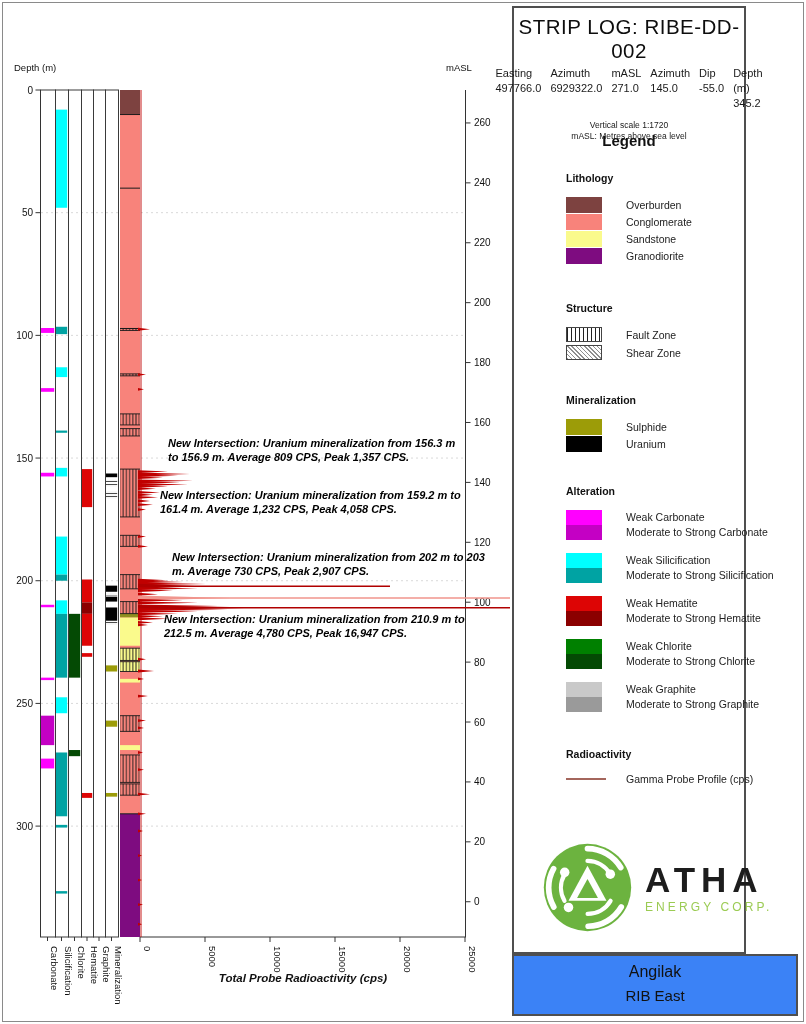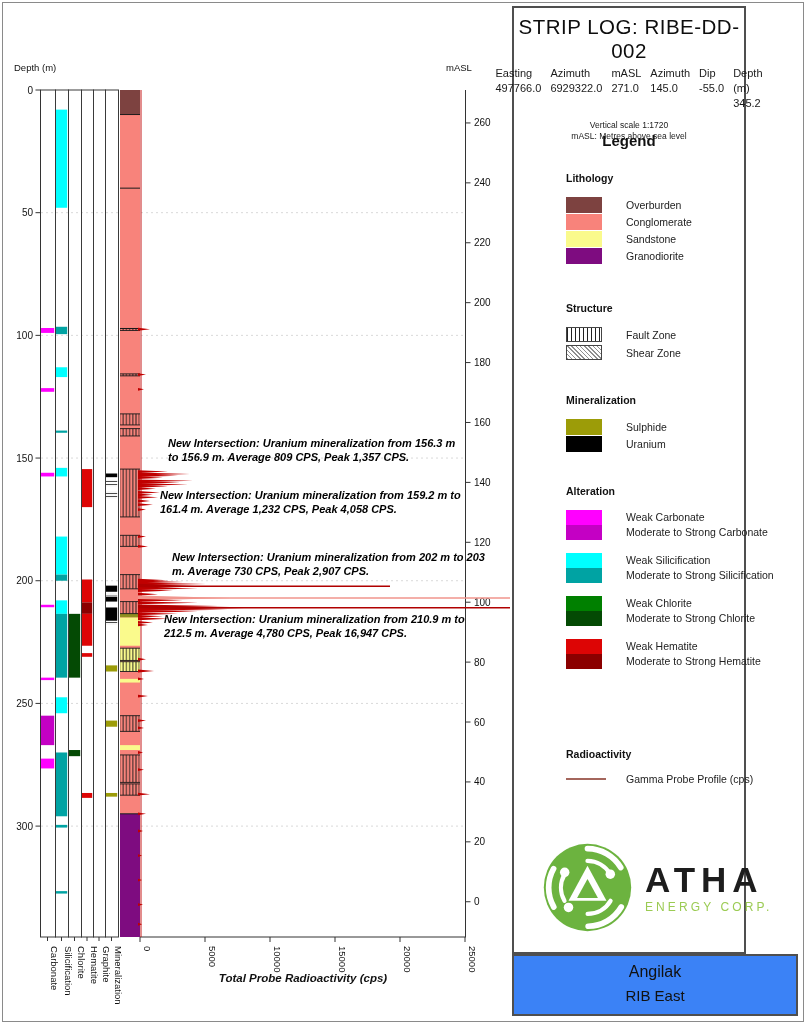--- a/index.html
+++ b/index.html
@@ -432,36 +432,46 @@
               <div class="half" style="background: rgb(0, 255, 255);"></div>
               <div class="half" style="background: rgb(0, 163, 163);"></div>
             </div>
             <div class="lblcol">
               <div class="lbl">Weak Silicification</div>
               <div class="lbl">Moderate to Strong Silicification</div>
             </div>
           </div>
           <div class="legend-item">
             <div class="sw twotone">
+              <div class="half" style="background: rgb(221, 5, 5);"></div>
+              <div class="half" style="background: rgb(139, 0, 0);"></div>
+            </div>
+            <div class="lblcol">
+              <div class="lbl">Weak Hematite</div>
+              <div class="lbl">Moderate to Strong Hematite</div>
+            </div>
+          </div>
+          <div class="legend-item">
+            <div class="sw twotone">
               <div class="half" style="background: rgb(0, 128, 0);"></div>
               <div class="half" style="background: rgb(4, 74, 4);"></div>
             </div>
             <div class="lblcol">
               <div class="lbl">Weak Chlorite</div>
               <div class="lbl">Moderate to Strong Chlorite</div>
             </div>
           </div>
           <div class="legend-item">
             <div class="sw twotone">
-              <div class="half" style="background: rgb(221, 5, 5);"></div>
-              <div class="half" style="background: rgb(139, 0, 0);"></div>
+              <div class="half" style="background: rgb(201, 201, 201);"></div>
+              <div class="half" style="background: rgb(154, 154, 154);"></div>
             </div>
             <div class="lblcol">
-              <div class="lbl">Weak Hematite</div>
-              <div class="lbl">Moderate to Strong Hematite</div>
+              <div class="lbl">Weak Graphite</div>
+              <div class="lbl">Moderate to Strong Graphite</div>
             </div>
           </div>
         </div>
       </div>
       <div class="legend-section section-radioactivity">
         <div class="legend-section-title">Radioactivity</div>
         <div class="legend-items line">
           <div class="legend-item">
             <div class="sw lineswatch" style="border-top-color: rgb(164, 102, 92);"></div>
             <div class="lbl">Gamma Probe Profile (cps)</div>

